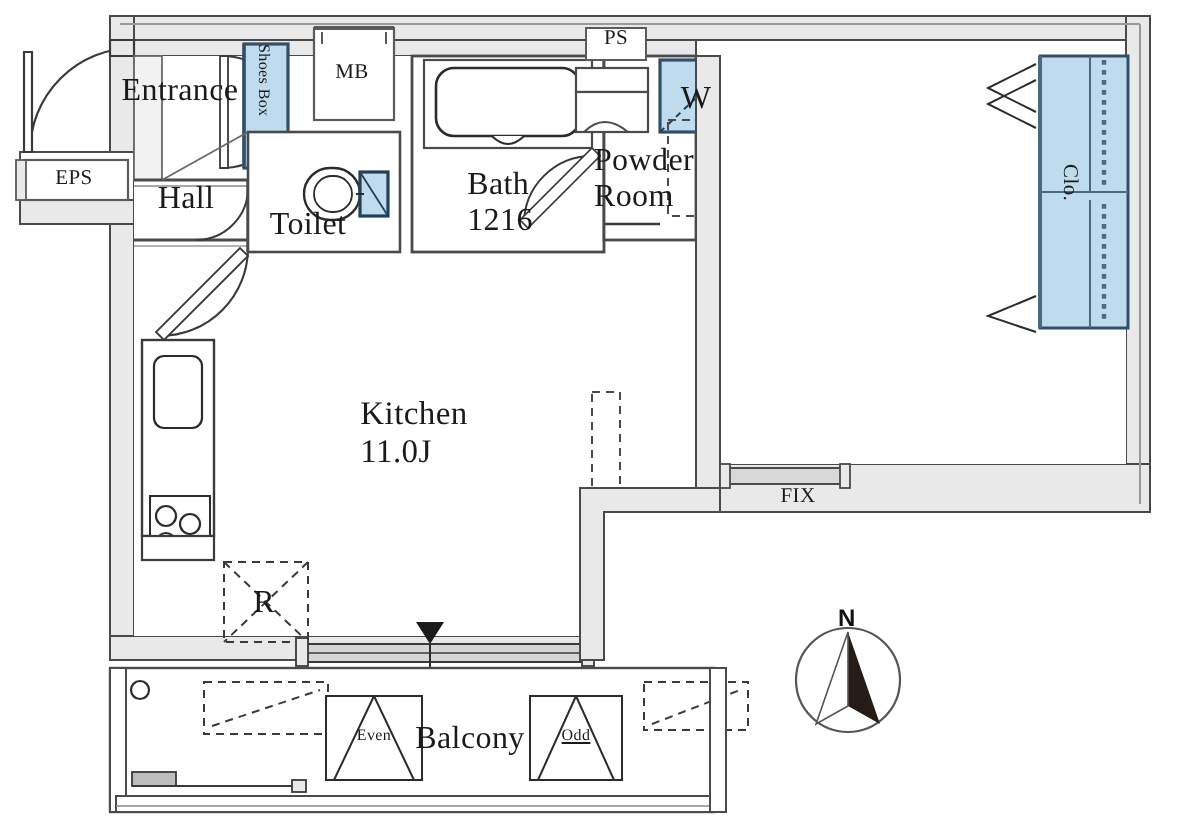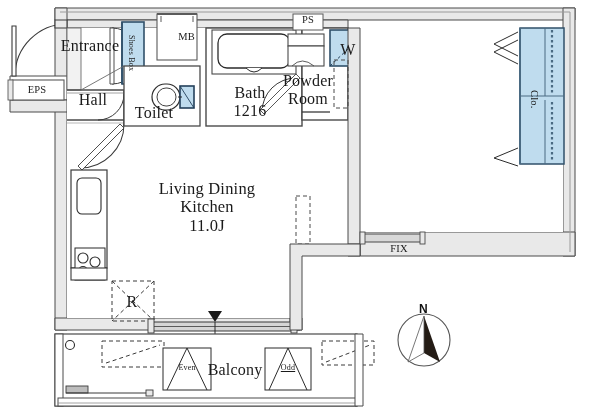--- a/index.html
+++ b/index.html
@@ -22,21 +22,21 @@
     left: 0;
     top: 0;
     width: 600px;
     height: 414px;
   }
   .rm-label {
     position: absolute;
     font-family: "Liberation Serif", serif;
     color: #1a1a1a;
     white-space: nowrap;
-    text-align: center;
+    text-align: left;
     line-height: 1.12;
     letter-spacing: 0.2px;
   }
   .rm-label.big   { font-size: 16.5px; }
   .rm-label.mid   { font-size: 16px; }
   .rm-label.small { font-size: 10.5px; }
   .rm-label.tiny  { font-size: 8px; }
   .vert {
     writing-mode: vertical-rl;
     text-orientation: mixed;
@@ -284,47 +284,47 @@
       <path d="M424 316 L408 362 L424 353 Z" fill="#ffffff" stroke="#555555" stroke-width="0.8"></path>
     </g>
 
     <g fill="none" stroke="#9a9a9a" stroke-width="1">
       <path d="M60 12 H570"></path>
       <path d="M570 12 V252"></path>
     </g>
   </svg>
 
   <div class="rm-label big" style="left:207px; top:180px; transform:translate(-50%,0);">
-    <span>Living Dining</span><br>
+    <br>
     <span>Kitchen</span><br>
     <span>11.0J</span>
   </div>
 
 
   <div class="rm-label mid" style="left:250px; top:84px; transform:translate(-50%,0);">
     <span>Bath</span><br>
     <span>1216</span>
   </div>
 
-  <div class="rm-label mid" style="left:308px; top:72px; transform:translate(-50%,0);">
+  <div class="rm-label mid" style="left:322px; top:72px; transform:translate(-50%,0);">
     <span>Powder</span><br>
     <span>Room</span>
   </div>
 
   <div class="rm-label mid" style="left:90px; top:37px; transform:translate(-50%,0);">Entrance</div>
 
   <div class="rm-label mid" style="left:93px; top:91px; transform:translate(-50%,0);">Hall</div>
 
   <div class="rm-label mid" style="left:154px; top:104px; transform:translate(-50%,0);">Toilet</div>
 
   <div class="rm-label mid" style="left:235px; top:361px; transform:translate(-50%,0);">Balcony</div>
 
   <div class="rm-label tiny vert" style="left:131px; top:22px; transform:translate(-50%,0); height:62px;">Shoes Box</div>
 
-  <div class="rm-label small" style="left:176px; top:31px; transform:translate(-50%,0);padding-left:21px;">MB</div>
+  <div class="rm-label small" style="left:176px; top:31px; transform:translate(-50%,0);">MB</div>
 
   <div class="rm-label small" style="left:37px; top:84px; transform:translate(-50%,0);">EPS</div>
 
   <div class="rm-label small" style="left:308px; top:14px; transform:translate(-50%,0);">PS</div>
 
   <div class="rm-label mid" style="left:348px; top:41px; transform:translate(-50%,0);">W</div>
 
   <div class="rm-label small vert" style="left:534px; top:82px; transform:translate(-50%,0); height:34px;">Clo.</div>
 
   <div class="rm-label small" style="left:399px; top:243px; transform:translate(-50%,0);">FIX</div>

